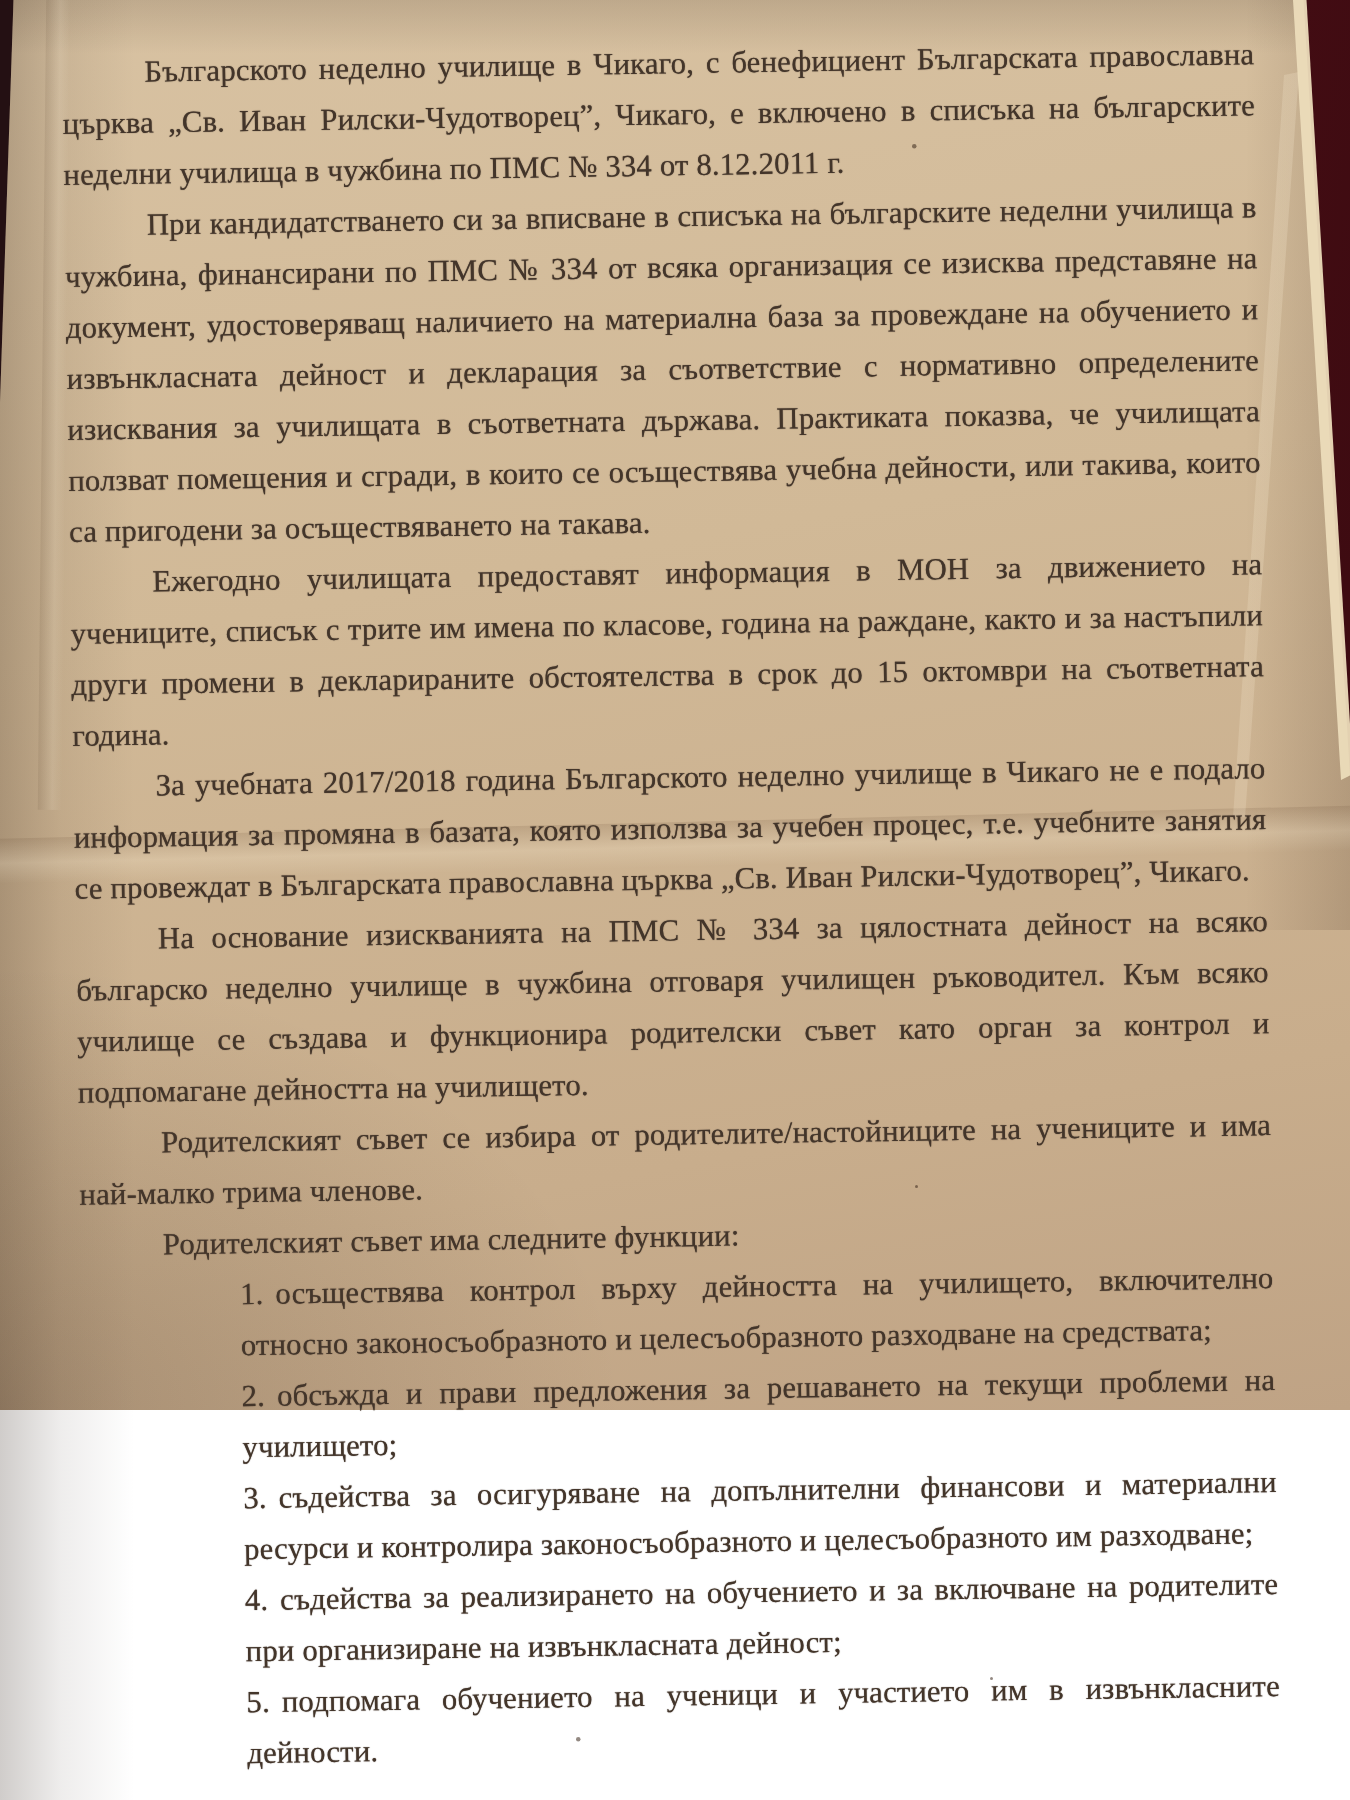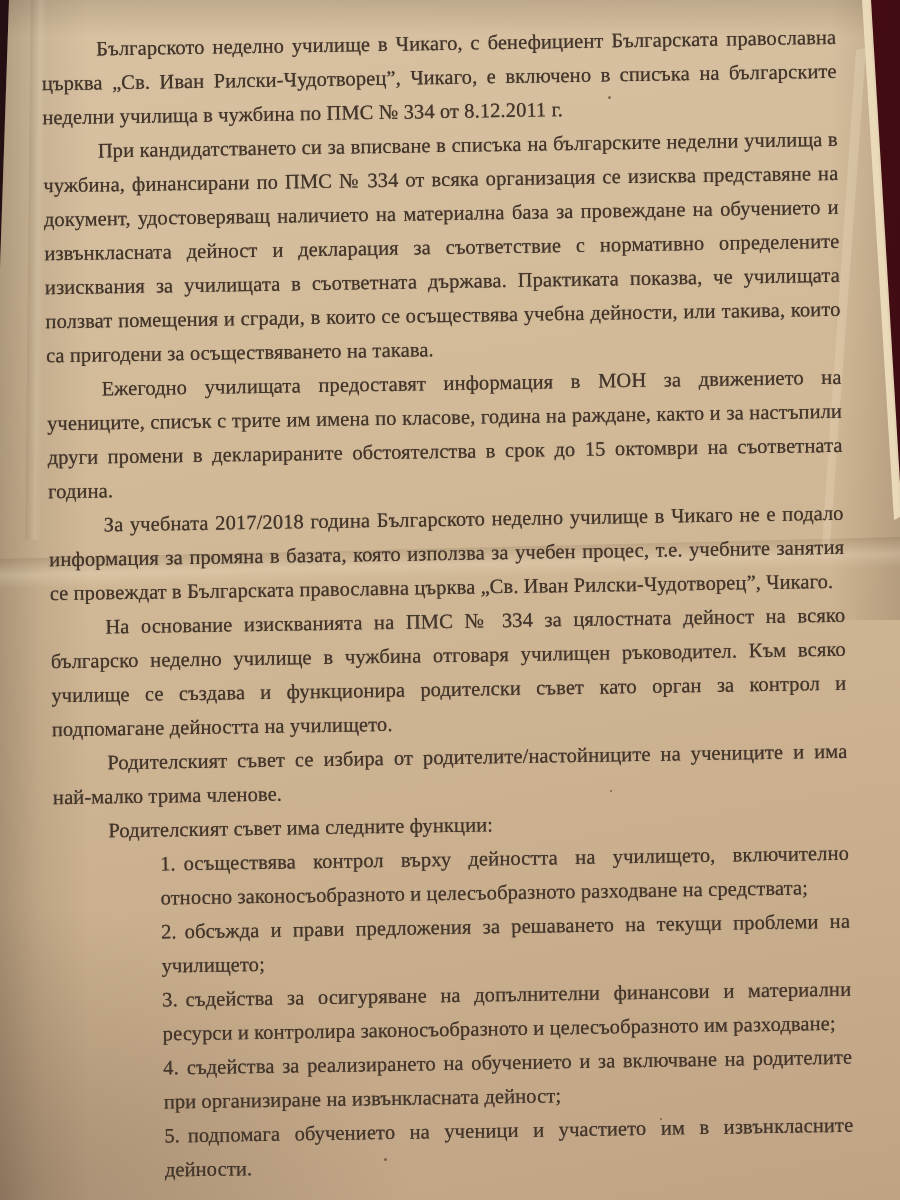--- a/index.html
+++ b/index.html
@@ -4,21 +4,21 @@
 <style>
   html, body {
     margin: 0; padding: 0;
     width: 900px; height: 1200px;
     overflow: hidden;
     font-family: "Liberation Serif", "DejaVu Serif", serif;
   }
   
   .photo-bg {
     position: absolute; inset: 0;
-    width: 900px; height: 1200px;
+    width: 900px; height: 940px;
     background: linear-gradient(100deg, #6b1a24 0%, #521018 45%, #3a0a10 100%);
   }
   
   .left-sliver {
     position: absolute; inset: 0;
     background: #241013;
     clip-path: polygon(0px 0px, 12px 0px, 0px 290px);
   }
   
   .paper {

